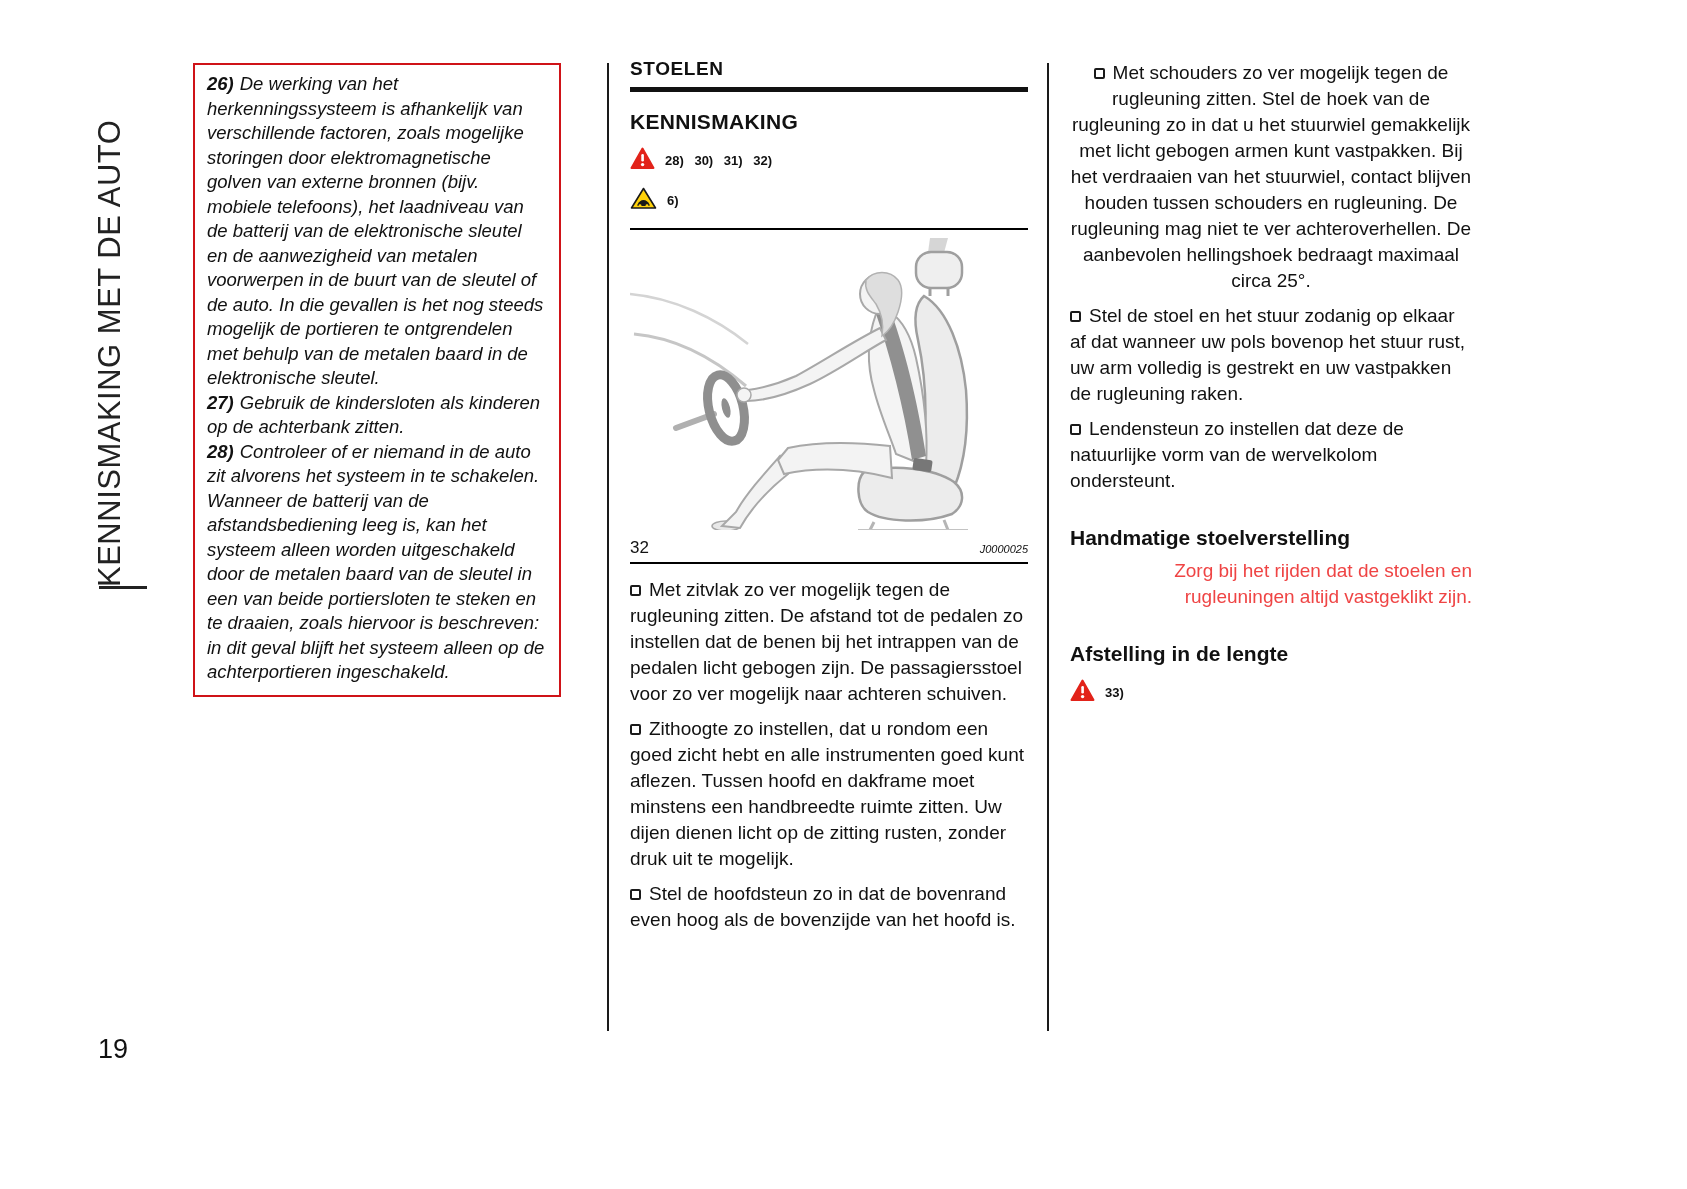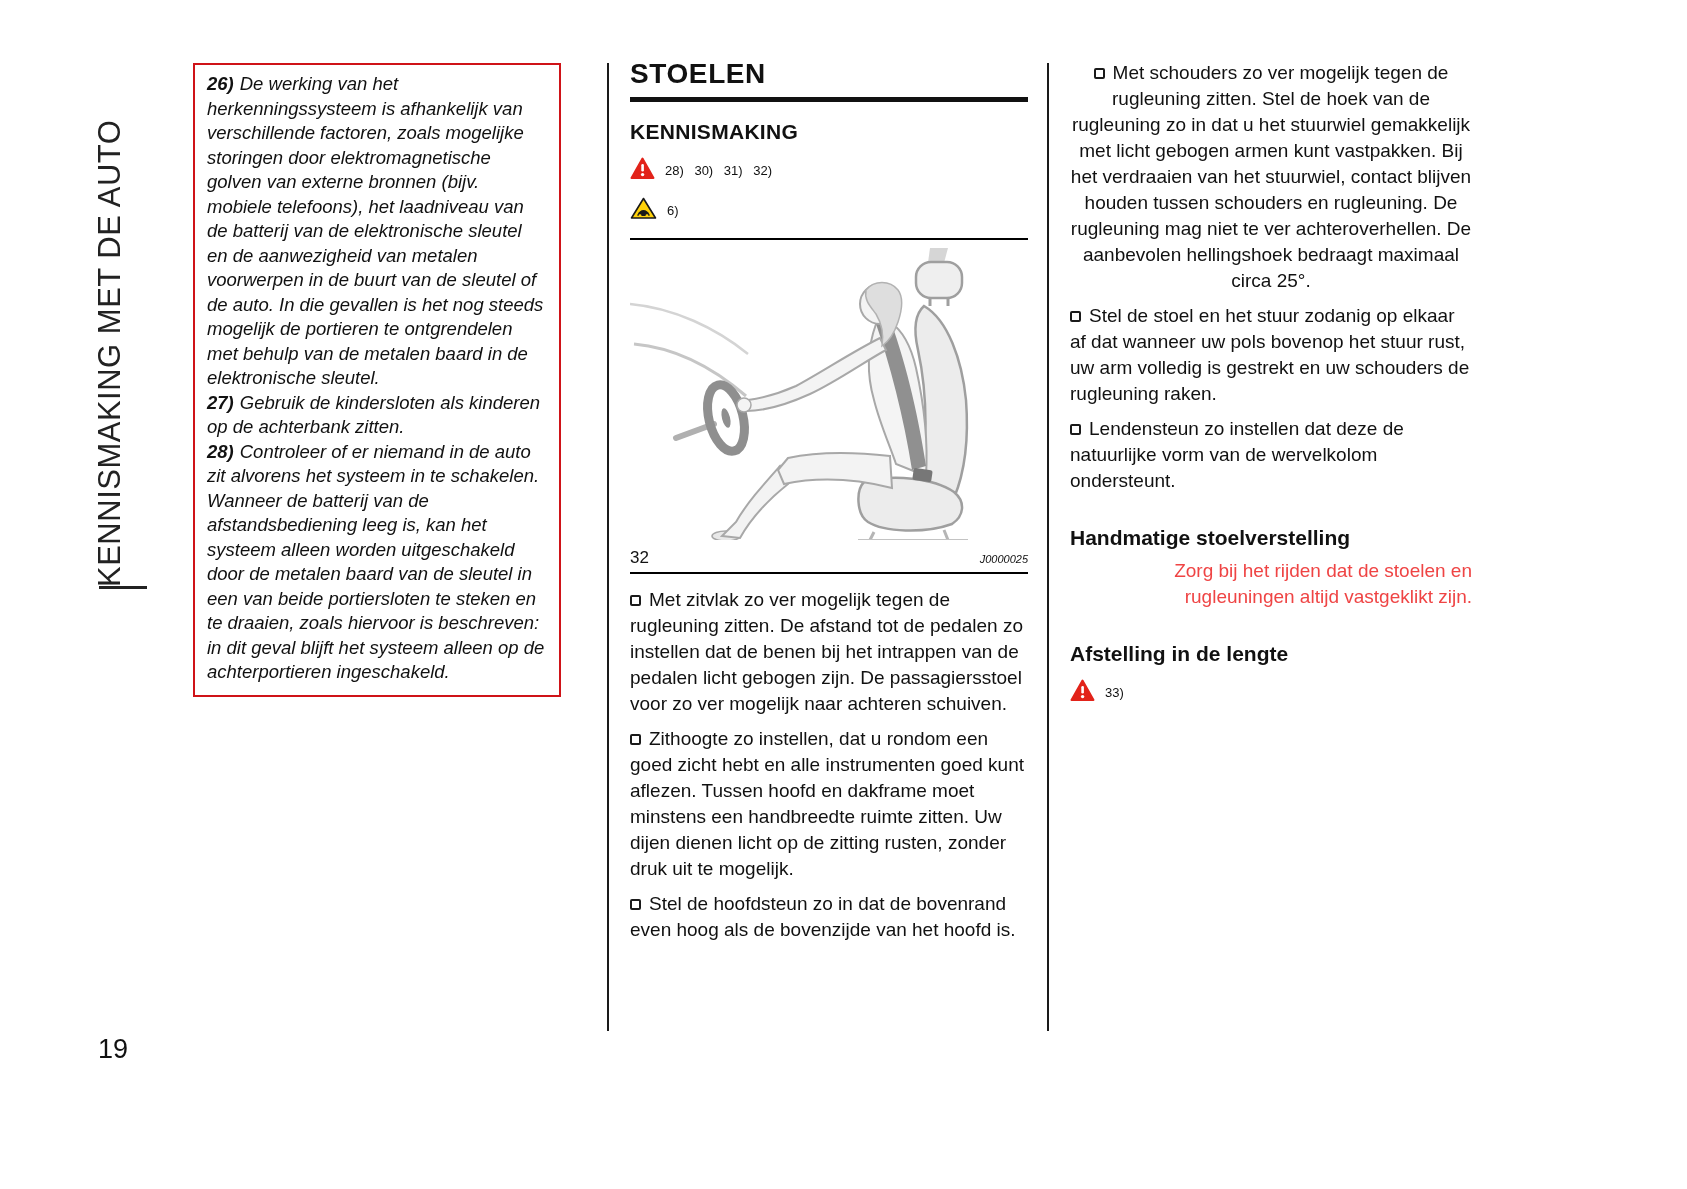--- a/index.html
+++ b/index.html
@@ -27,26 +27,26 @@
 
   
   .divider { position:absolute; top:63px; width:2px; height:968px; background:#1a1a1a; }
   .d1 { left:607px; }
   .d2 { left:1047px; }
 
   .col { position:absolute; top:58px; }
   .col.middle { left:630px; width:398px; }
   .col.right  { left:1070px; width:402px; }
 
-  h1.title { font-size:28px; font-weight:700; letter-spacing:0.6px; margin:0; color:#111; }
+  h1.title { font-size:19px; font-weight:700; letter-spacing:0.6px; margin:0; color:#111; }
   .title-rule { height:5px; background:#111; margin-top:7px; }
   h2.subtitle { font-size:21px; font-weight:700; margin:18px 0 0 0; letter-spacing:0.3px; color:#111; }
 
   .warn-row { display:flex; align-items:center; gap:10px; margin-top:13px; }
-  .refs { font-size:13px; font-weight:400; word-spacing:7px; color:#111; }
+  .refs { font-size:13px; font-weight:700; word-spacing:7px; color:#111; }
 
   .figure {
     margin-top:14px; border-top:2px solid #000; border-bottom:2px solid #000;
     padding:8px 0 4px 0;
   }
   .fig-caption { display:flex; justify-content:space-between; align-items:baseline; margin-top:4px; }
   .fig-num { font-size:17px; color:#111; }
   .fig-code { font-size:11px; font-weight:400; font-style:italic; color:#111; }
 
   .bullet { font-size:19px; line-height:26px; margin:9px 0 0 0; color:#111; }
@@ -153,21 +153,21 @@
       </div>
     </div>
 
     <p class="bullet first"><span class="sq"></span><span>Met zitvlak zo ver mogelijk tegen de rugleuning zitten. De afstand tot de pedalen zo instellen dat de benen bij het intrappen van de pedalen licht gebogen zijn. De passagiersstoel voor zo ver mogelijk naar achteren schuiven.</span></p>
     <p class="bullet"><span class="sq"></span><span>Zithoogte zo instellen, dat u rondom een goed zicht hebt en alle instrumenten goed kunt aflezen. Tussen hoofd en dakframe moet minstens een handbreedte ruimte zitten. Uw dijen dienen licht op de zitting rusten, zonder druk uit te mogelijk.</span></p>
     <p class="bullet"><span class="sq"></span><span>Stel de hoofdsteun zo in dat de bovenrand even hoog als de bovenzijde van het hoofd is.</span></p>
   </div>
 
   <div class="col right">
     <p class="bullet first"><span class="sq"></span><span>Met schouders zo ver mogelijk tegen de rugleuning zitten. Stel de hoek van de rugleuning zo in dat u het stuurwiel gemakkelijk met licht gebogen armen kunt vastpakken. Bij het verdraaien van het stuurwiel, contact blijven houden tussen schouders en rugleuning. De rugleuning mag niet te ver achteroverhellen. De aanbevolen hellingshoek bedraagt maximaal circa 25°.</span></p>
-    <p class="bullet"><span class="sq"></span><span>Stel de stoel en het stuur zodanig op elkaar af dat wanneer uw pols bovenop het stuur rust, uw arm volledig is gestrekt en uw schouders de rugleuning raken.</span></p>
+    <p class="bullet"><span class="sq"></span><span>Stel de stoel en het stuur zodanig op elkaar af dat wanneer uw pols bovenop het stuur rust, uw arm volledig is gestrekt en uw vastpakken de rugleuning raken.</span></p>
     <p class="bullet"><span class="sq"></span><span>Lendensteun zo instellen dat deze de natuurlijke vorm van de wervelkolom ondersteunt.</span></p>
 
     <h3 class="subhead">Handmatige stoelverstelling</h3>
     <p class="plain">Zorg bij het rijden dat de stoelen en rugleuningen altijd vastgeklikt zijn.</p>
 
     <h3 class="subhead">Afstelling in de lengte</h3>
 
     <div class="warn-row">
       <span class="icon">
         <svg width="25" height="23" viewBox="0 0 25 23">

